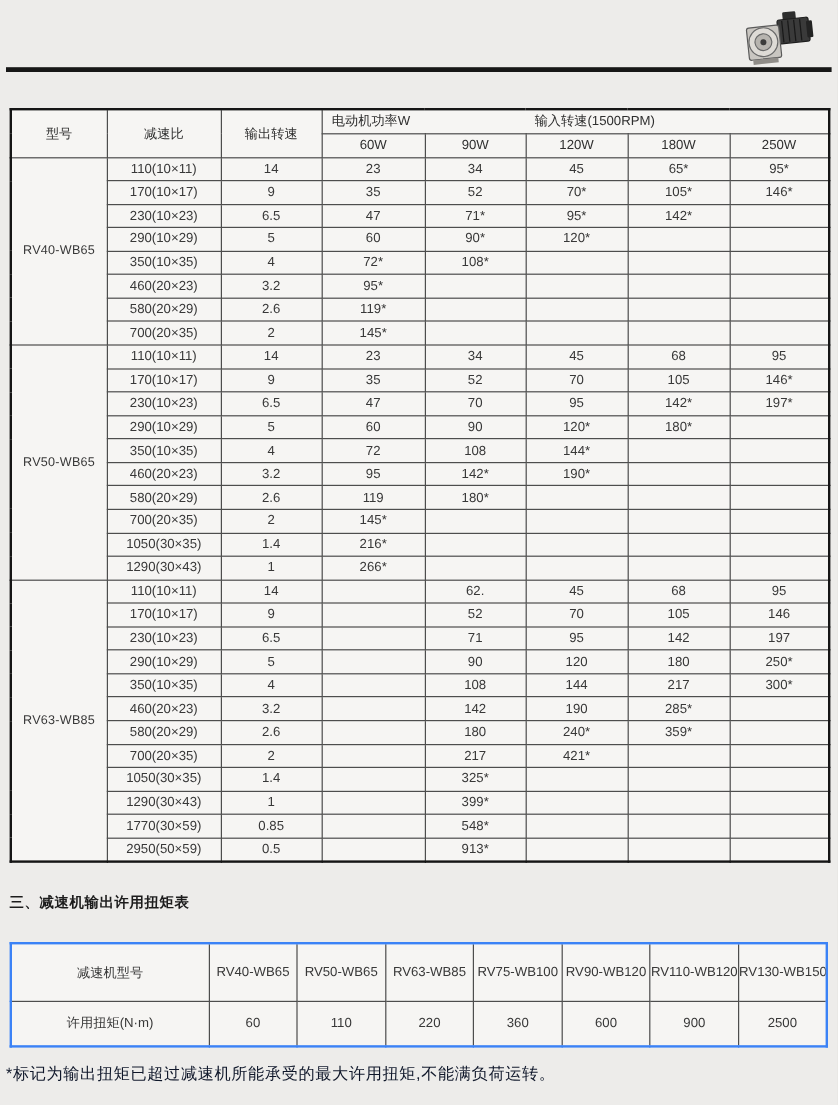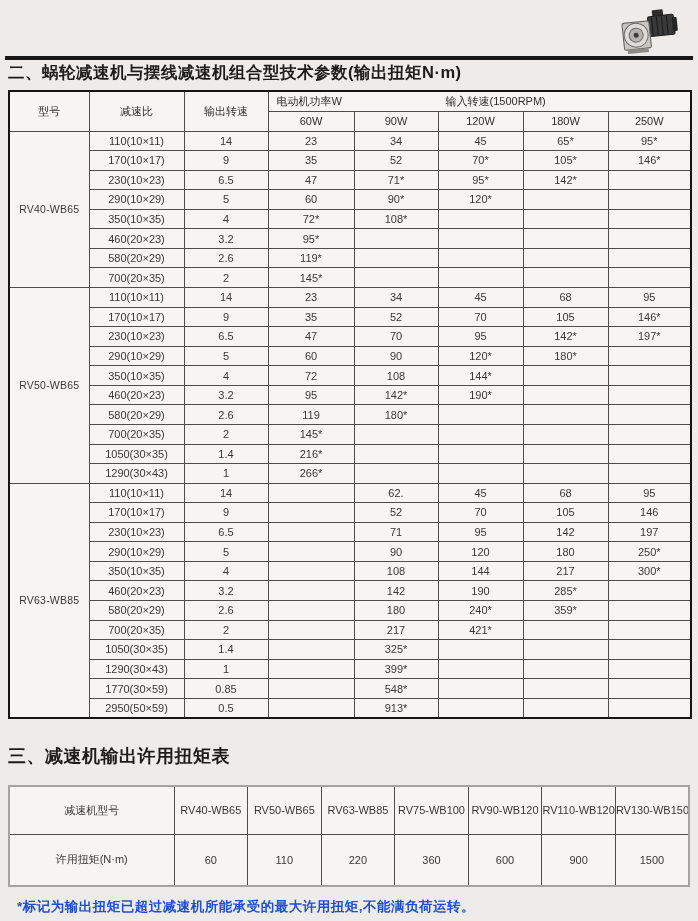--- a/index.html
+++ b/index.html
@@ -4,47 +4,47 @@
 <style>
   html,body{margin:0;padding:0;}
   body{background:#d8d6d3;font-family:"Liberation Sans","DejaVu Sans",sans-serif;}
   .page{position:relative;width:698px;height:921px;background:#edecea;margin:0 auto;overflow:hidden;color:#333;}
 
   
   .photo{position:absolute;top:8px;right:18px;width:66px;height:50px;}
   .top-rule{position:absolute;top:56px;left:5px;width:688px;height:4px;background:#171717;}
   .sec-title{position:absolute;left:8px;margin:0;font-weight:bold;color:#1c1c1c;letter-spacing:0.5px;}
   .title-2{top:62px;font-size:16.5px;}
-  .title-3{top:744px;font-size:18px;}
+  .title-3{top:744px;font-size:12px;}
 
   
   table{border-collapse:collapse;table-layout:fixed;background:#f6f5f3;}
   th,td{border:1px solid #4d4d4d;text-align:center;vertical-align:middle;padding:0;
         font-size:11px;color:#383838;font-weight:normal;overflow:hidden;white-space:nowrap;}
 
   
   .main{position:absolute;top:90px;left:8px;width:682px;border:2px solid #151515;}
   .main thead tr{height:20px;}
   .main tbody tr{height:19.57px;}
   .main thead th{color:#2f2f2f;}
   .c-model{width:80px;} .c-ratio{width:95px;} .c-speed{width:84px;}
   .c-p0{width:86px;} .c-p1{width:84px;} .c-p2{width:85px;} .c-p3{width:85px;} .c-p4{width:83px;}
   .power-head{position:relative;text-align:center;}
   .power-head .mp{position:absolute;left:8px;top:50%;transform:translateY(-50%);}
   .power-head .is{position:absolute;left:42%;top:50%;transform:translateY(-50%);}
   .model-cell{font-size:10.5px;letter-spacing:0.2px;}
 
   
-  .torque{position:absolute;top:785px;left:8px;width:682px;border:2px solid #a3a3a3;}
+  .torque{position:absolute;top:785px;left:8px;width:682px;border:2px solid #3b82f6;}
   .torque .hrow{height:48px;}
-  .torque .drow{height:52px;}
+  .torque .drow{height:38px;}
   .tc0{width:165px;}
 
-  .footnote{position:absolute;top:886px;left:5px;margin:12px;font-size:13.5px;font-weight:700;
-            color:#1d4ed8;letter-spacing:0.5px;}
+  .footnote{position:absolute;top:886px;left:5px;margin:0;font-size:13.5px;font-weight:400;
+            color:#0f172a;letter-spacing:0.5px;}
 </style>
 </head>
 <body>
 
 <div class="page">
 
   <div class="photo">
     <svg width="66" height="50" viewBox="0 0 66 50">
       <g transform="rotate(-6 33 25)">
         <rect x="40" y="3" width="11" height="9" rx="1" fill="#2d2d2d"></rect>
@@ -58,21 +58,20 @@
         <circle cx="22" cy="26" r="12" fill="#dedbd6" stroke="#6a6a6a"></circle>
         <circle cx="22" cy="26" r="7" fill="#b7b4af" stroke="#6a6a6a"></circle>
         <circle cx="22" cy="26" r="2.5" fill="#3c3c3c"></circle>
         <rect x="12" y="40" width="21" height="4" fill="#8f8c88"></rect>
       </g>
     </svg>
   </div>
 
   <div class="top-rule"></div>
 
-  <h2 class="sec-title title-2">二、蜗轮减速机与摆线减速机组合型技术参数(输出扭矩N·m)</h2>
 
   <table class="main">
     <colgroup>
       <col class="c-model">
         <col class="c-ratio">
         <col class="c-speed">
       <col class="c-p0">
         <col class="c-p1">
         <col class="c-p2">
         <col class="c-p3">
@@ -398,20 +397,20 @@
       <th>RV130-WB150</th>
     </tr>
     <tr class="drow">
       <td>许用扭矩(N·m)</td>
       <td>60</td>
       <td>110</td>
       <td>220</td>
       <td>360</td>
       <td>600</td>
       <td>900</td>
-      <td>1500</td>
+      <td>2500</td>
     </tr>
   </tbody>
     </table>
 
   <p class="footnote">*标记为输出扭矩已超过减速机所能承受的最大许用扭矩,不能满负荷运转。</p>
 
 </div>
 
 </body></html>

